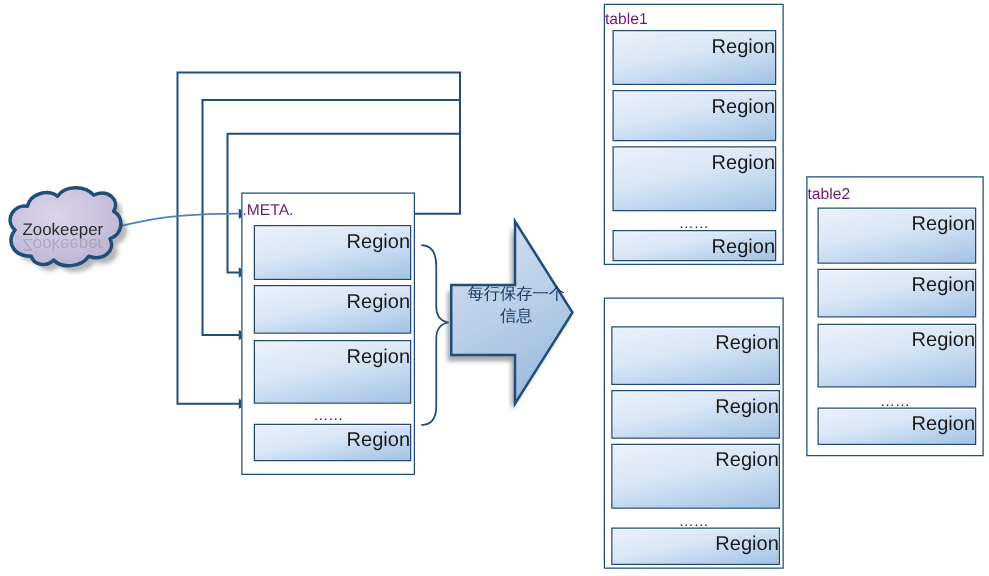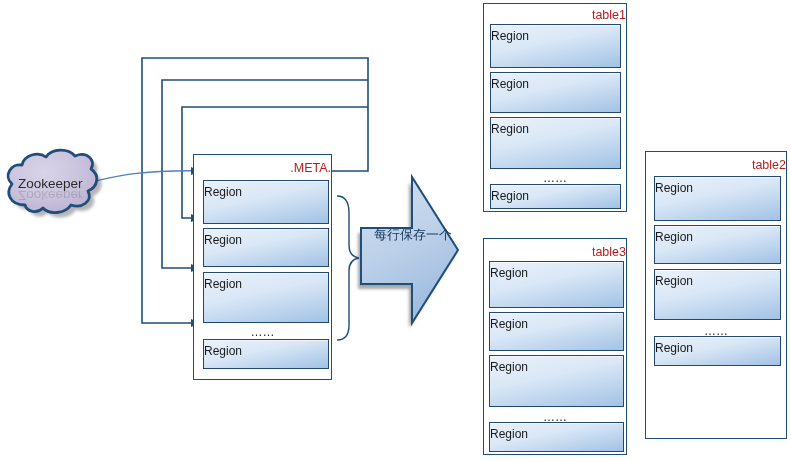--- a/index.html
+++ b/index.html
@@ -5,27 +5,27 @@
   html,body{margin:0;padding:0;background:#ffffff;}
   .canvas{
     position:relative;width:791px;height:461px;background:#ffffff;overflow:hidden;
     font-family:"Liberation Sans","DejaVu Sans",sans-serif;
   }
   .canvas svg.underlay{position:absolute;left:0;top:0;width:791px;height:461px;}
   .tbox{
     position:absolute;border:1.5px solid #1f4e79;background:#ffffff;box-sizing:border-box;
   }
   .tbox .ttitle{
-    position:absolute;left:0;right:0;text-align:right;font-size:12.5px;color:#b91c1c;
+    position:absolute;left:0;right:0;text-align:left;font-size:12.5px;color:#701a75;
   }
   .region{
     position:absolute;box-sizing:border-box;border:1.8px solid #24496f;
     background:linear-gradient(168deg,#eaf1fb 0%,#d9e7f6 42%,#a2c2e5 100%);
     box-shadow:inset 0 1px 0 rgba(255,255,255,.55);
-    text-align:left;font-size:12px;color:#1a1a1a;padding-top:4px;
+    text-align:right;font-size:16px;color:#1a1a1a;padding-top:4px;
   }
   .dots{
     position:absolute;text-align:center;font-size:12px;letter-spacing:0px;color:#222222;
   }
   .zk-label{
     position:absolute;font-size:13.5px;color:#2b2b2b;
   }
   .zk-reflect{
     position:absolute;font-size:13.5px;color:#2b2b2b;opacity:.18;transform:scaleY(-1);
   }
@@ -95,41 +95,41 @@
     <div class="ttitle" style="top:6px;">.META.</div>
     <div class="region" style="left:9px;top:25px;width:126px;height:44px;">Region</div>
     <div class="region" style="left:9px;top:73px;width:126px;height:39px;">Region</div>
     <div class="region" style="left:9px;top:117px;width:126px;height:51px;">Region</div>
     <div class="dots" style="left:0;right:0;top:170px;">……</div>
     <div class="region" style="left:9px;top:184px;width:126px;height:30px;">Region</div>
   </div>
 
   <div class="arrow-text">
     <div>每行保存一个</div>
+    <div>信息</div>
   </div>
 
   <div class="tbox" style="left:483px;top:3px;width:144px;height:209px;">
     <div class="ttitle" style="top:4px;">table1</div>
     <div class="region" style="left:6px;top:20px;width:131px;height:44px;">Region</div>
     <div class="region" style="left:6px;top:68px;width:131px;height:41px;">Region</div>
     <div class="region" style="left:6px;top:113px;width:131px;height:52px;">Region</div>
     <div class="dots" style="left:0;right:0;top:167px;">……</div>
     <div class="region" style="left:6px;top:180px;width:131px;height:25px;">Region</div>
   </div>
 
   <div class="tbox" style="left:483px;top:238px;width:144px;height:217px;">
-    <div class="ttitle" style="top:6px;">table3</div>
     <div class="region" style="left:5px;top:22px;width:135px;height:47px;">Region</div>
     <div class="region" style="left:5px;top:73px;width:135px;height:39px;">Region</div>
     <div class="region" style="left:5px;top:116px;width:135px;height:52px;">Region</div>
     <div class="dots" style="left:0;right:0;top:171px;">……</div>
     <div class="region" style="left:5px;top:183px;width:135px;height:30px;">Region</div>
   </div>
 
-  <div class="tbox" style="left:645px;top:151px;width:142px;height:288px;">
+  <div class="tbox" style="left:645px;top:141px;width:142px;height:224px;">
     <div class="ttitle" style="top:6px;">table2</div>
     <div class="region" style="left:8px;top:24px;width:127px;height:45px;">Region</div>
     <div class="region" style="left:8px;top:73px;width:127px;height:39px;">Region</div>
     <div class="region" style="left:8px;top:117px;width:127px;height:51px;">Region</div>
     <div class="dots" style="left:0;right:0;top:172px;">……</div>
     <div class="region" style="left:8px;top:184px;width:127px;height:30px;">Region</div>
   </div>
 
 </div>
 

